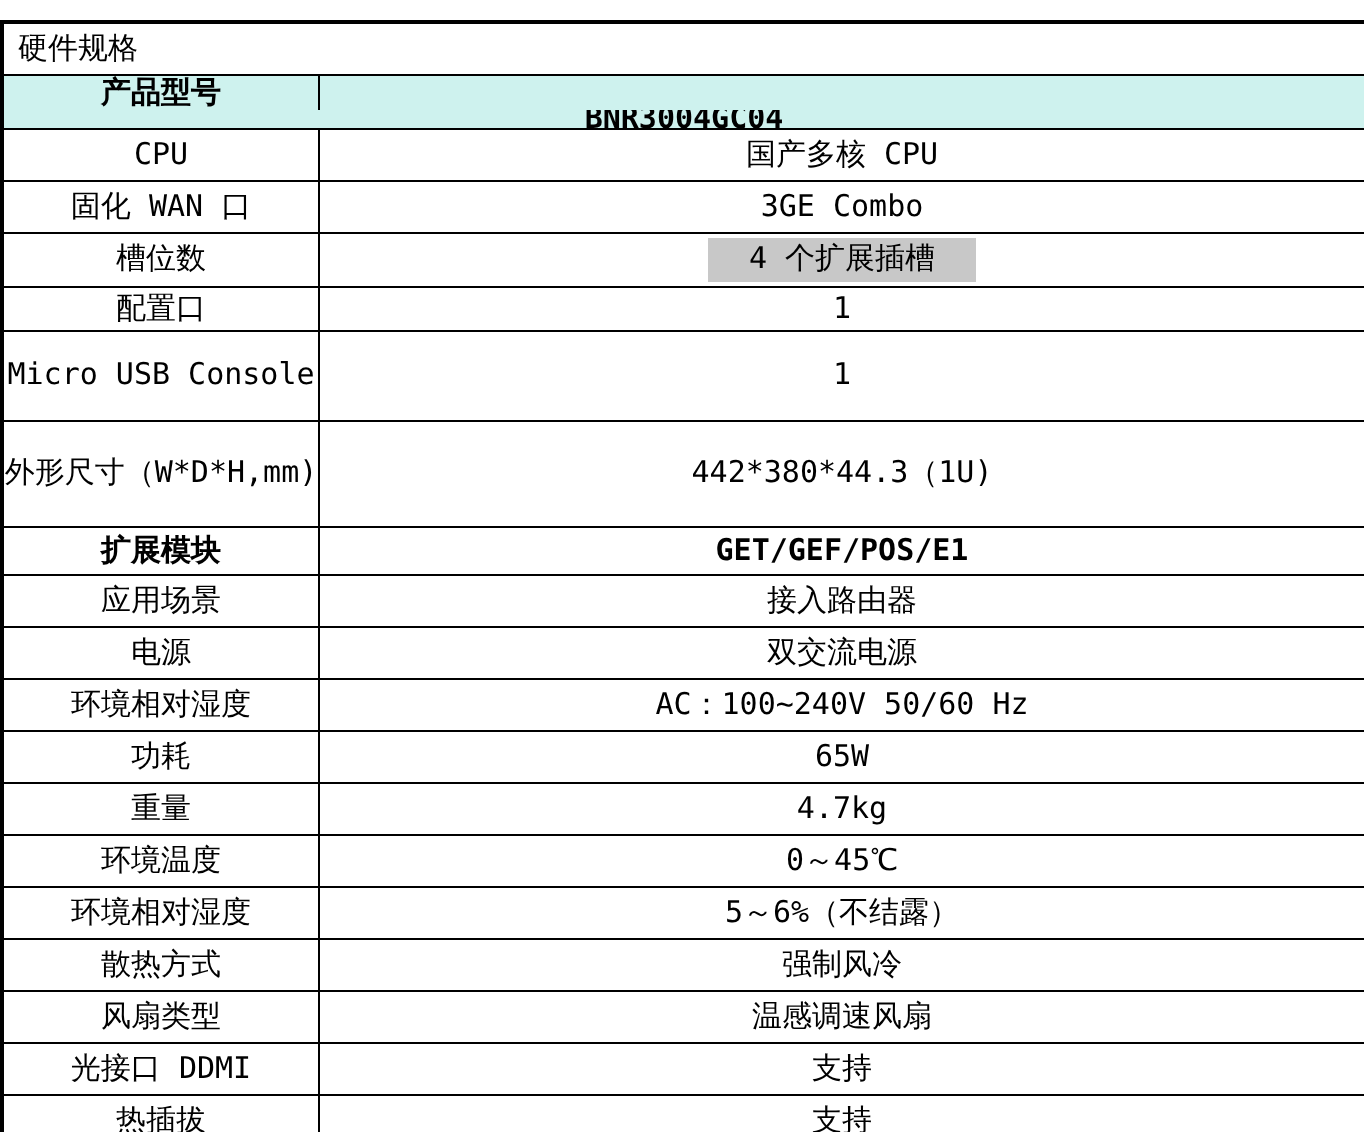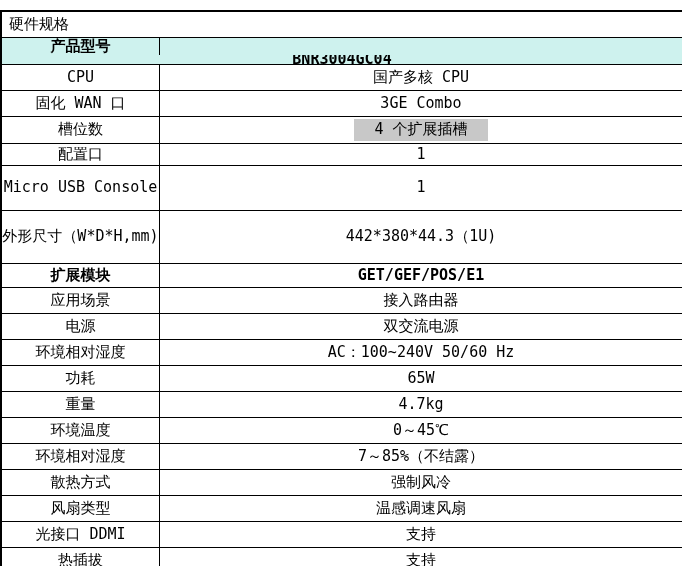--- a/index.html
+++ b/index.html
@@ -121,21 +121,21 @@
       <div class="cell right">4.7kg</div>
     </div>
 
     <div class="row">
       <div class="cell left">环境温度</div>
       <div class="cell right">0～45℃</div>
     </div>
 
     <div class="row">
       <div class="cell left">环境相对湿度</div>
-      <div class="cell right">7～85%（不结露）</div>
+      <div class="cell right">5～6%（不结露）</div>
     </div>
 
     <div class="row">
       <div class="cell left">散热方式</div>
       <div class="cell right">强制风冷</div>
     </div>
 
     <div class="row">
       <div class="cell left">风扇类型</div>
       <div class="cell right">温感调速风扇</div>

